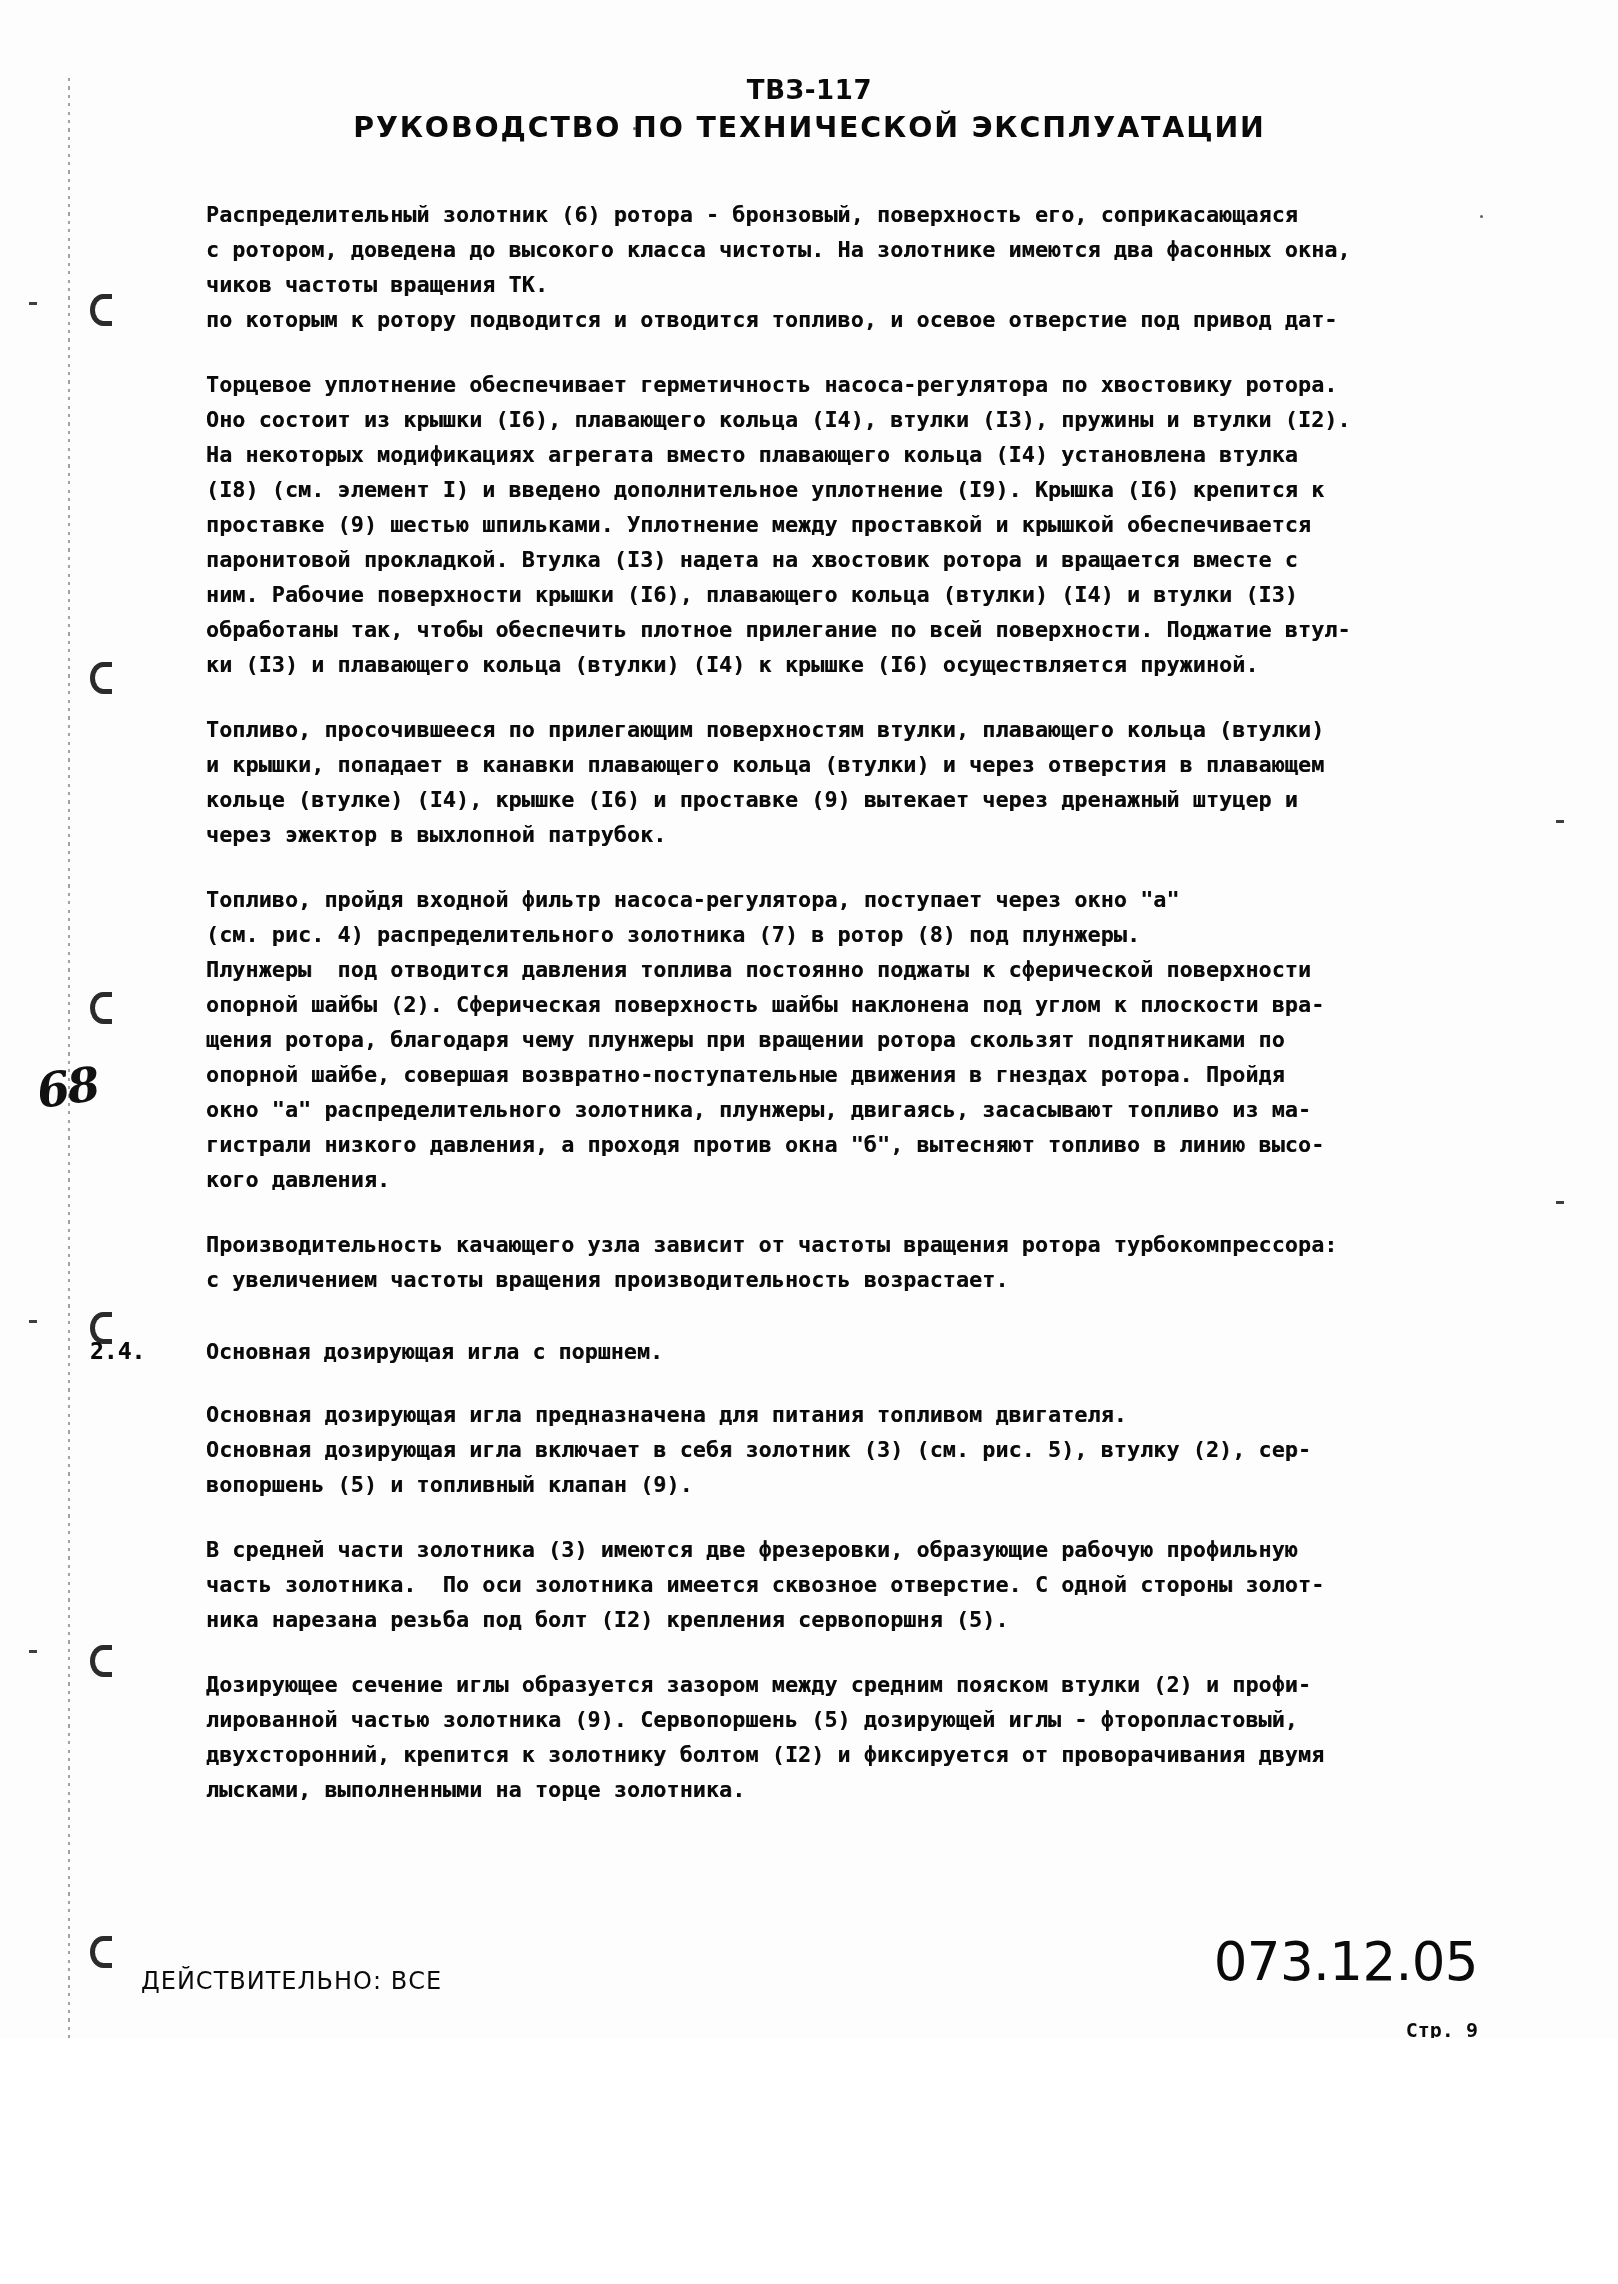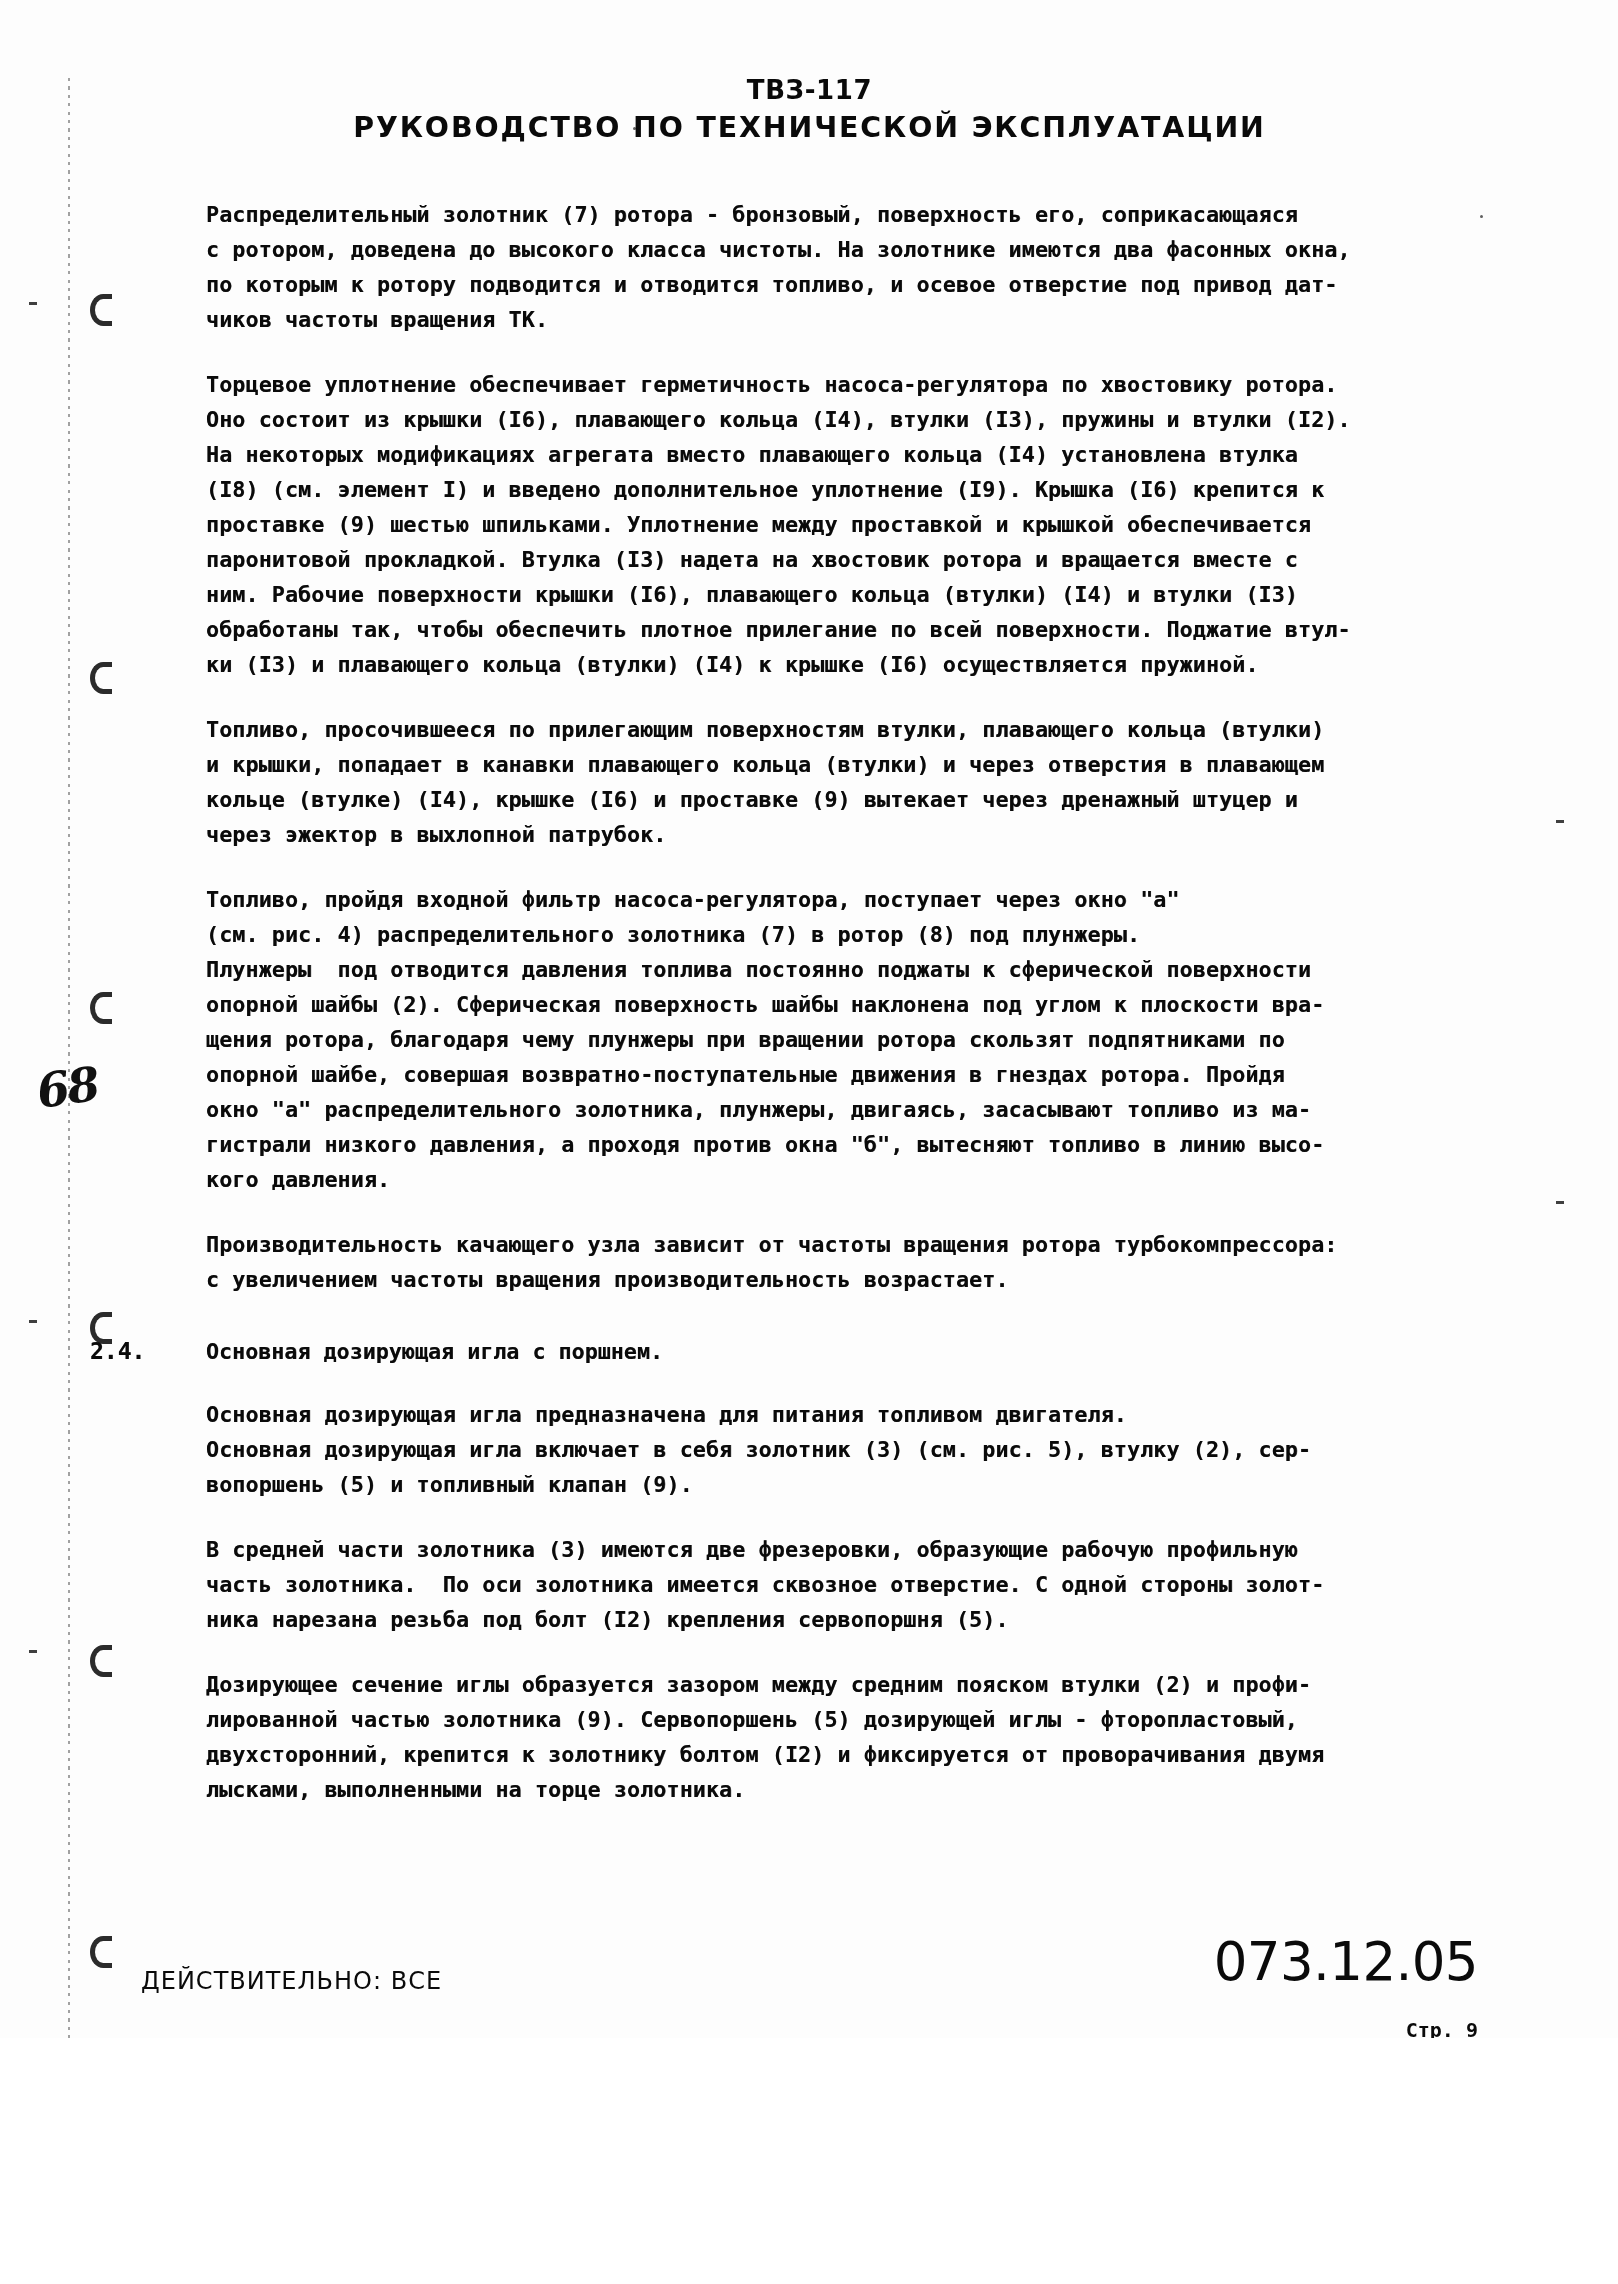--- a/index.html
+++ b/index.html
@@ -216,24 +216,24 @@
   <div class="speck" style="left:596px; top:2205px; width:4.5px; height:4.5px;"></div>
 
   <div class="doc-header">
     <div class="line1">ТВЗ-117</div>
     <div class="line2">РУКОВОДСТВО ПО ТЕХНИЧЕСКОЙ ЭКСПЛУАТАЦИИ</div>
   </div>
 
   <div class="body-col">
 
     <div class="para">
-      <div class="tline">Распределительный золотник (7) ротора - бронзовый, поверхность его, соприкасающаяся</div>
+      <div class="tline">Распределительный золотник (6) ротора - бронзовый, поверхность его, соприкасающаяся</div>
       <div class="tline">с ротором, доведена до высокого класса чистоты. На золотнике имеются два фасонных окна,</div>
+      <div class="tline">чиков частоты вращения ТК.</div>
       <div class="tline">по которым к ротору подводится и отводится топливо, и осевое отверстие под привод дат-</div>
-      <div class="tline">чиков частоты вращения ТК.</div>
     </div>
 
     <div class="para">
       <div class="tline">Торцевое уплотнение обеспечивает герметичность насоса-регулятора по хвостовику ротора.</div>
       <div class="tline">Оно состоит из крышки (I6), плавающего кольца (I4), втулки (I3), пружины и втулки (I2).</div>
       <div class="tline">На некоторых модификациях агрегата вместо плавающего кольца (I4) установлена втулка</div>
       <div class="tline">(I8) (см. элемент I) и введено дополнительное уплотнение (I9). Крышка (I6) крепится к</div>
       <div class="tline">проставке (9) шестью шпильками. Уплотнение между проставкой и крышкой обеспечивается</div>
       <div class="tline">паронитовой прокладкой. Втулка (I3) надета на хвостовик ротора и вращается вместе с</div>
       <div class="tline">ним. Рабочие поверхности крышки (I6), плавающего кольца (втулки) (I4) и втулки (I3)</div>

